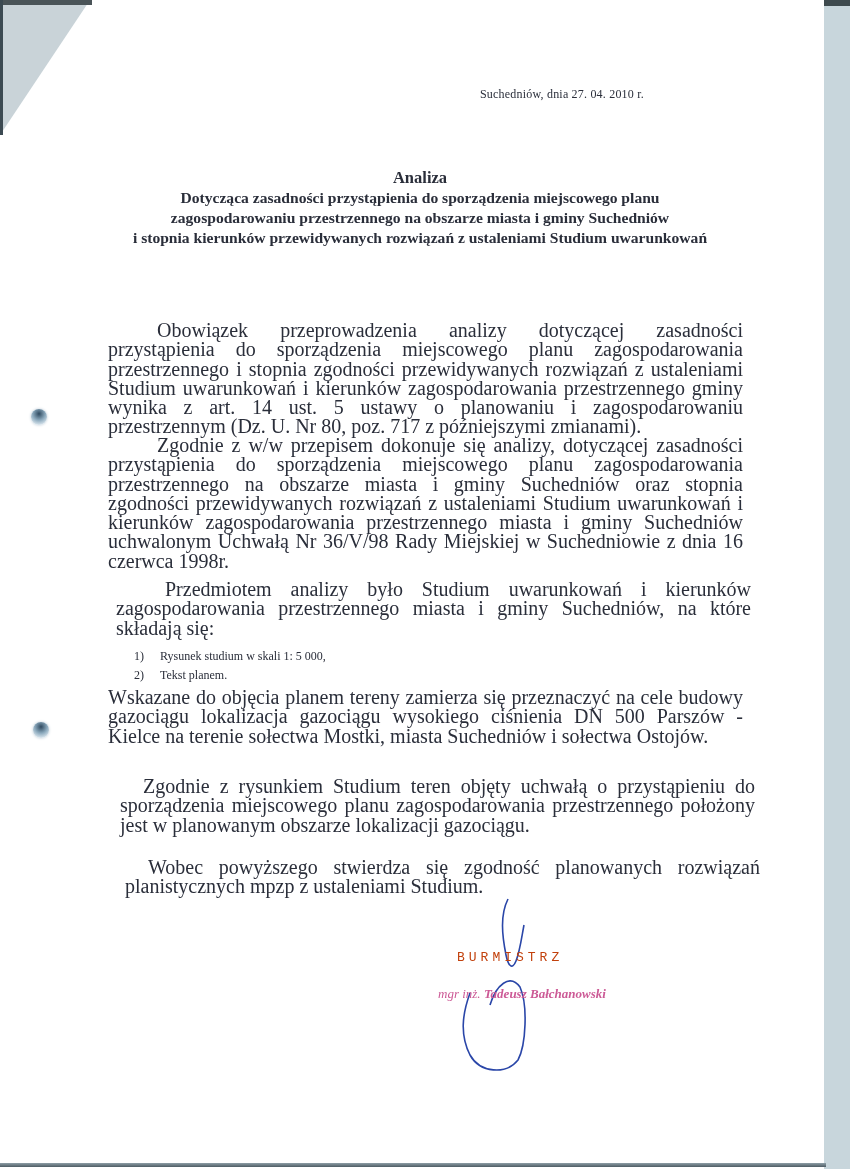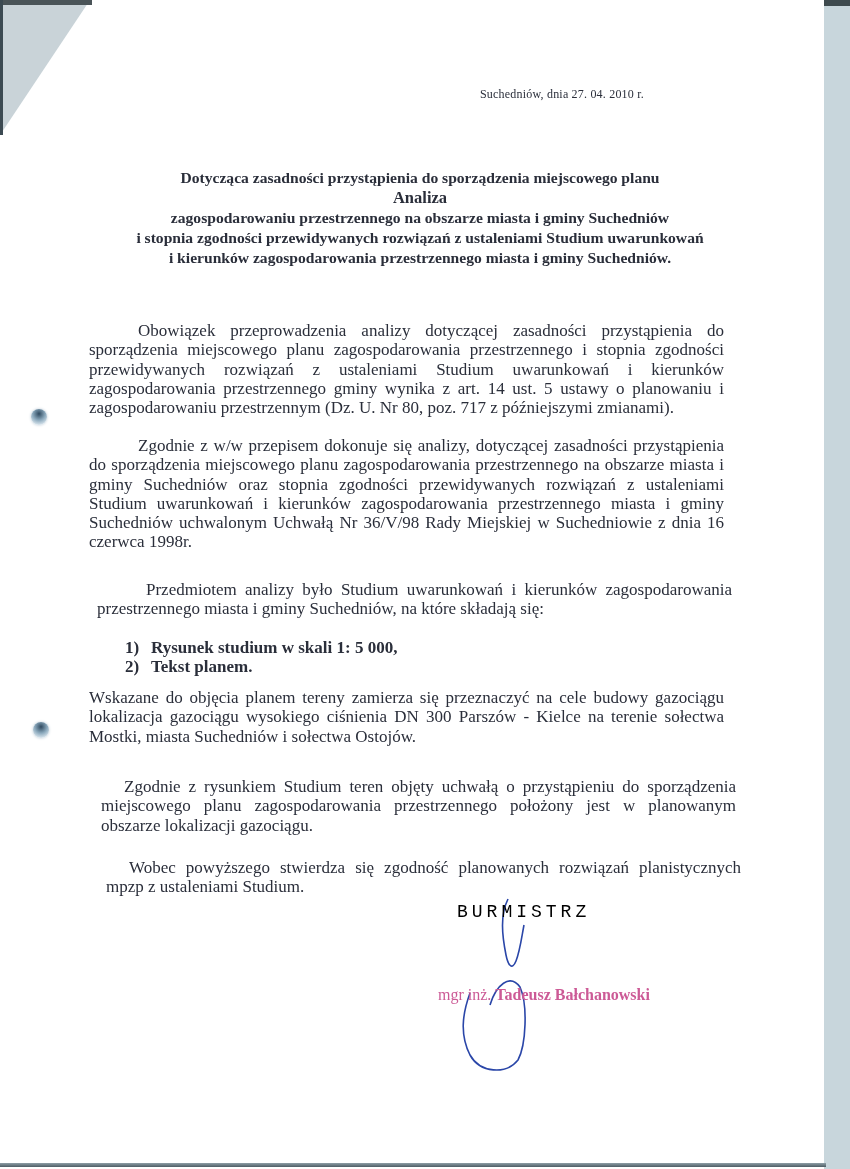--- a/index.html
+++ b/index.html
@@ -42,42 +42,42 @@
 
     .date-line {
       position: absolute; left: 480px; top: 87px; font-size: 12px; letter-spacing: 0.2px;
     }
     .title-block {
       position: absolute; left: 95px; top: 168px; width: 650px; text-align: center;
       font-weight: bold; font-size: 15.6px; line-height: 20px;
     }
     .title-block div { white-space: nowrap; }
     .para {
-      position: absolute; left: 89px; width: 635px; font-size: 17px; line-height: 19.3px;
+      position: absolute; left: 108px; width: 635px; font-size: 20px; line-height: 19.3px;
       text-align: justify; text-align-last: left;
     }
     .para.indent { text-indent: 49px; }
     .p1 { top: 321px; }
     .p2 { top: 436px; }
     .p3 { top: 572px; }
     .p4 { top: 688px; }
     .p5 { top: 765px; text-indent: 23px; }
     .p6 { top: 841px; text-indent: 23px; }
     .list {
-      position: absolute; left: 117px; top: 630px; font-size: 17px; line-height: 19.3px;
-      margin: 8px; padding: 0; list-style: none; font-weight: bold;
+      position: absolute; left: 117px; top: 630px; font-size: 12px; line-height: 19.3px;
+      margin: 17px; padding: 0; list-style: none;
     }
     .list li span.num { display: inline-block; width: 26px; }
 
     .stamp-title {
-      position: absolute; left: 457px; top: 902px; font-family: "Liberation Mono", "DejaVu Sans Mono", monospace;
-      font-size: 18px; letter-spacing: 4px; color: #000000;
+      position: absolute; left: 457px; top: 950px; font-family: "Liberation Mono", "DejaVu Sans Mono", monospace;
+      font-size: 13px; letter-spacing: 4px; color: #c2410c;
     }
     .stamp-name {
-      position: absolute; left: 438px; top: 986px; font-size: 16px; color: #cc5a96;
+      position: absolute; left: 438px; top: 986px; font-style: italic; font-size: 13px; color: #cc5a96;
       white-space: nowrap;
     }
     .stamp-name .bold { font-weight: bold; }
     .signature {
       position: absolute; left: 440px; top: 895px; width: 110px; height: 180px;
     }
   </style>
 </head>
 <body>
 
@@ -86,41 +86,40 @@
 <div class="scan-left-edge"></div>
 <div class="scan-right-strip"></div>
 <div class="scan-right-strip-top"></div>
 <div class="scan-bottom-edge"></div>
 <div class="punch-hole hole-1"></div>
 <div class="punch-hole hole-2"></div>
 
 <div class="date-line">Suchedniów, dnia 27. 04. 2010 r.</div>
 
 <div class="title-block">
+  <div style="font-size:16.5px;">Analiza</div>
   <div>Dotycząca zasadności przystąpienia do sporządzenia miejscowego planu</div>
-  <div style="font-size:16.5px;">Analiza</div>
   <div>zagospodarowaniu przestrzennego na obszarze miasta i gminy Suchedniów</div>
-  <div>i stopnia zgodności przewidywanych rozwiązań z ustaleniami Studium uwarunkowań</div>
-  <div>i kierunków zagospodarowania przestrzennego miasta i gminy Suchedniów.</div>
+  <div>i stopnia kierunków przewidywanych rozwiązań z ustaleniami Studium uwarunkowań</div>
 </div>
 
 <p class="para indent p1" style="margin:0;">Obowiązek przeprowadzenia analizy dotyczącej zasadności przystąpienia do sporządzenia miejscowego planu zagospodarowania przestrzennego i stopnia zgodności przewidywanych rozwiązań z ustaleniami Studium uwarunkowań i kierunków zagospodarowania przestrzennego gminy wynika z art. 14 ust. 5 ustawy o planowaniu i zagospodarowaniu przestrzennym (Dz. U. Nr 80, poz. 717 z późniejszymi zmianami).</p>
 <p class="para indent p2" style="margin:0;">Zgodnie z w/w przepisem dokonuje się analizy, dotyczącej zasadności przystąpienia do sporządzenia miejscowego planu zagospodarowania przestrzennego na obszarze miasta i gminy Suchedniów oraz stopnia zgodności przewidywanych rozwiązań z ustaleniami Studium uwarunkowań i kierunków zagospodarowania przestrzennego miasta i gminy Suchedniów uchwalonym Uchwałą Nr 36/V/98 Rady Miejskiej w Suchedniowie z dnia 16 czerwca 1998r.</p>
 <p class="para indent p3" style="margin:8px;">Przedmiotem analizy było Studium uwarunkowań i kierunków zagospodarowania przestrzennego miasta i gminy Suchedniów, na które składają się:</p>
 
 <ul class="list">
   <li>
     <span class="num">1)</span><span>Rysunek studium w skali 1: 5 000,</span>
   </li>
   <li>
     <span class="num">2)</span><span>Tekst planem.</span>
   </li>
 </ul>
 
-<p class="para p4" style="margin:0;">Wskazane do objęcia planem tereny zamierza się przeznaczyć na cele budowy gazociągu lokalizacja gazociągu wysokiego ciśnienia DN 300 Parszów - Kielce na terenie sołectwa Mostki, miasta Suchedniów i sołectwa Ostojów.</p>
+<p class="para p4" style="margin:0;">Wskazane do objęcia planem tereny zamierza się przeznaczyć na cele budowy gazociągu lokalizacja gazociągu wysokiego ciśnienia DN 500 Parszów - Kielce na terenie sołectwa Mostki, miasta Suchedniów i sołectwa Ostojów.</p>
 <p class="para p5" style="margin:12px;">Zgodnie z rysunkiem Studium teren objęty uchwałą o przystąpieniu do sporządzenia miejscowego planu zagospodarowania przestrzennego położony jest w planowanym obszarze lokalizacji gazociągu.</p>
 <p class="para p6" style="margin:17px;">Wobec powyższego stwierdza się zgodność planowanych rozwiązań planistycznych mpzp z ustaleniami Studium.</p>
 
 <svg class="signature" viewBox="0 0 110 180" fill="none">
   <path d="M68 4 C60 20 62 40 66 60 C68 70 72 76 76 66 C80 56 82 40 84 30" stroke="#2a46a8" stroke-width="1.6"></path>
   <path d="M50 110 C56 90 70 78 80 92 C88 110 86 150 78 165 C66 180 40 178 30 160 C20 140 22 120 30 98" stroke="#2a46a8" stroke-width="1.6"></path>
 </svg>
 
 <div class="stamp-title">BURMISTRZ</div>
 <div class="stamp-name">

